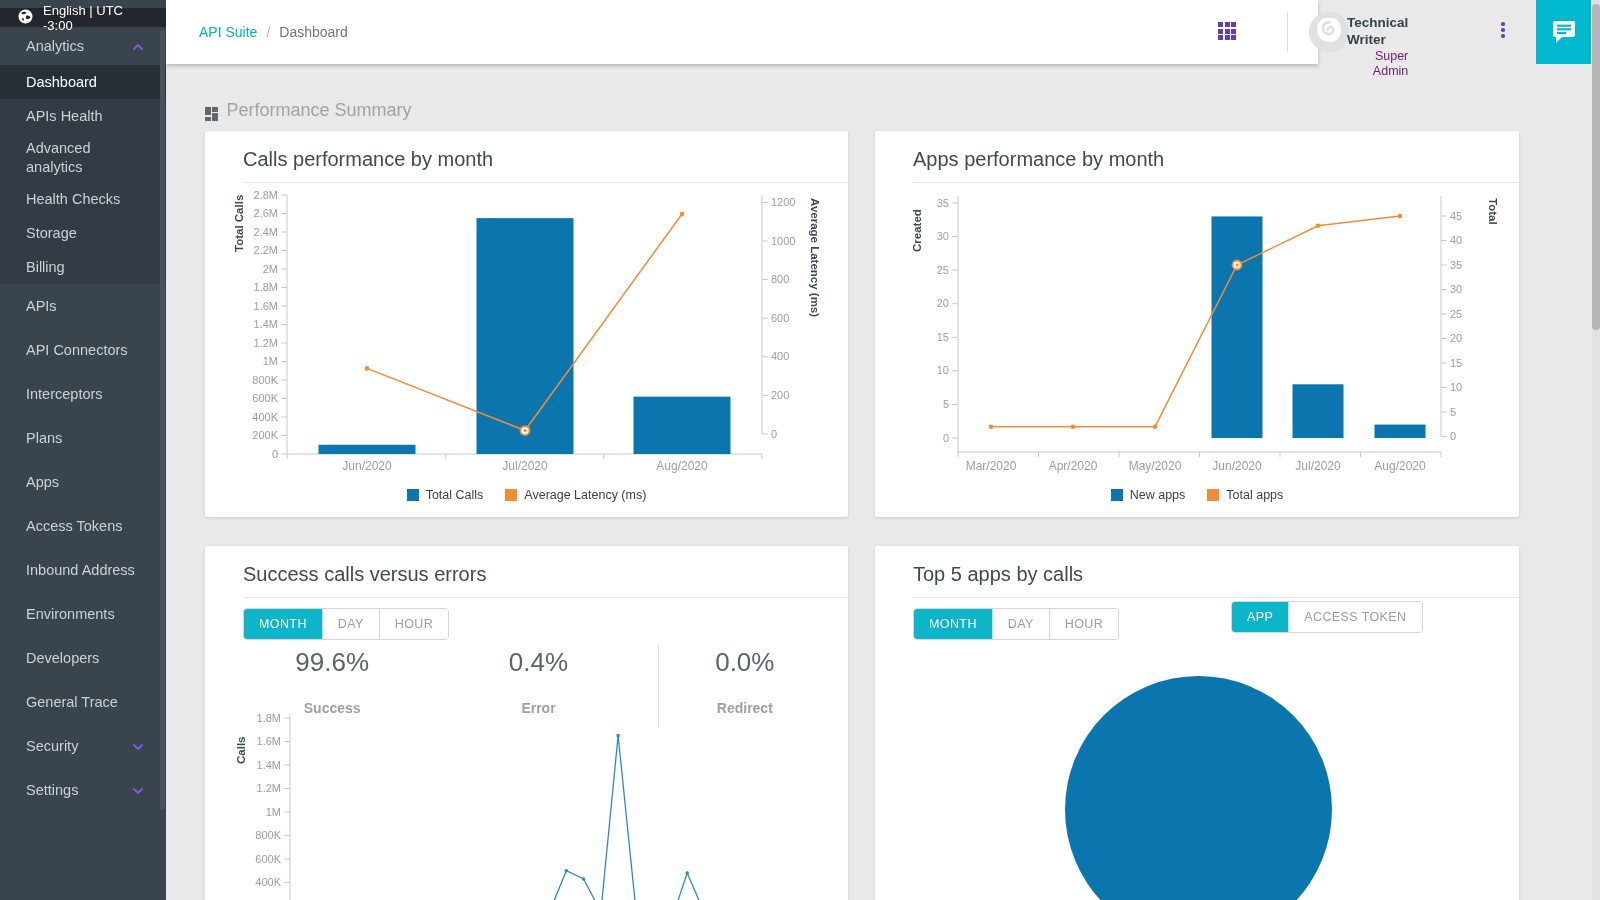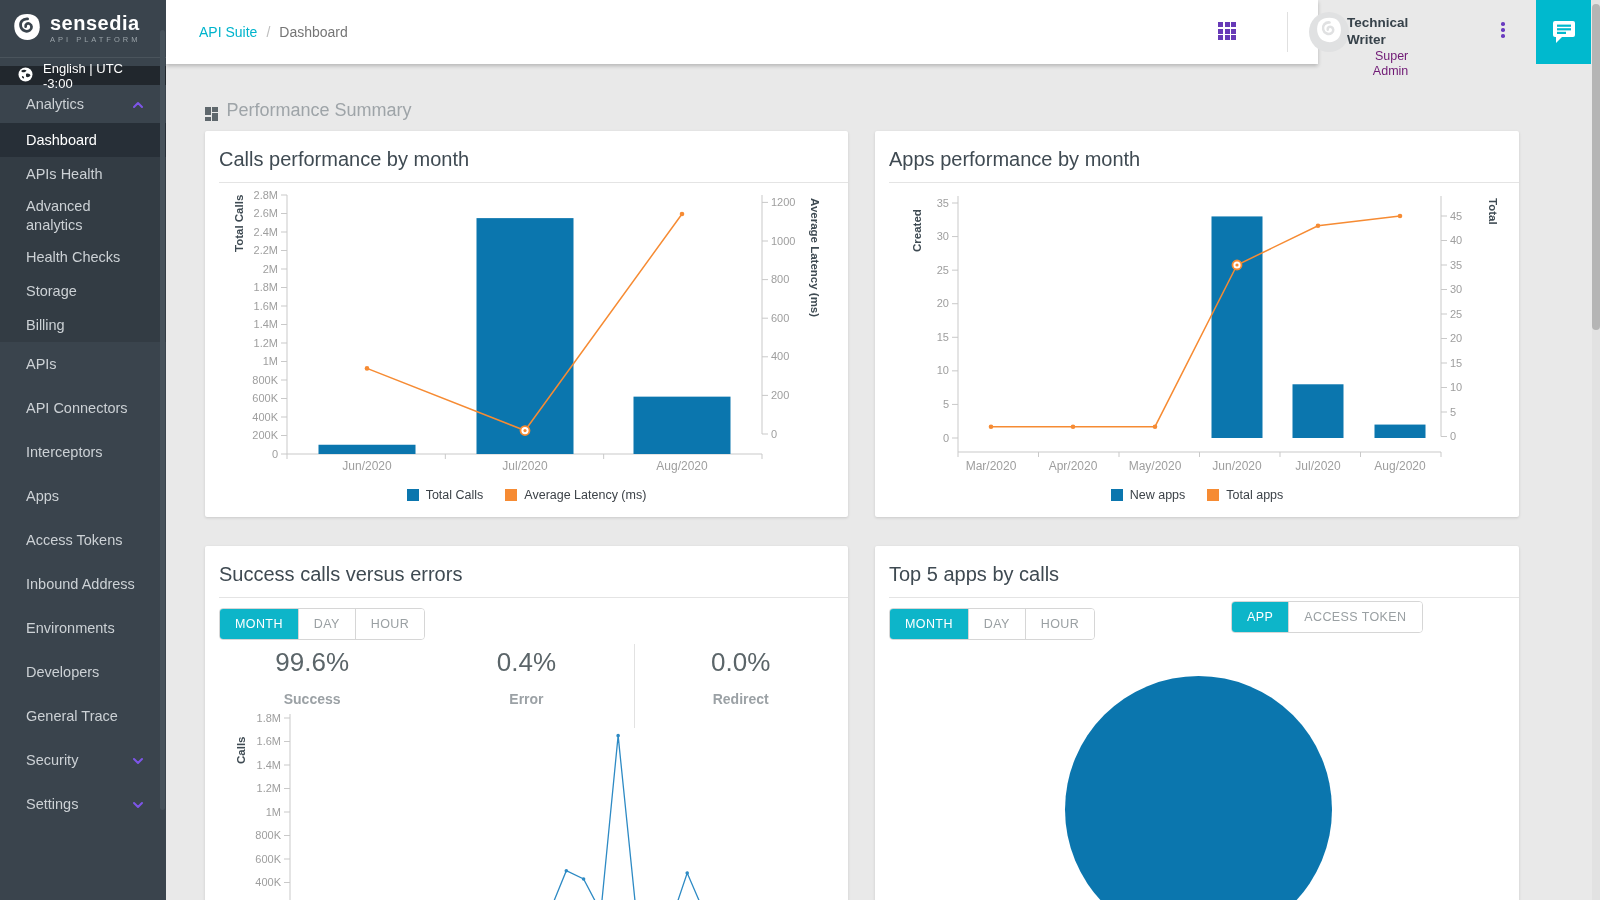--- a/index.html
+++ b/index.html
@@ -44,21 +44,21 @@
   .page-sb { position:absolute; right:0; top:0; width:8px; height:900px; background:#e2e2e2; z-index:50; }
   .page-sb .thumb { position:absolute; right:0; top:4px; width:8px; height:326px; border-radius:4px; background:#b5b5b5; }
 
   
   .main { position:absolute; left:166px; top:64px; width:1434px; height:836px; }
   .section-heading { margin:39px 0 0 39px; height:18px; display:flex; align-items:flex-end; gap:9px; color:#9ea4a8; font-size:18px; }
   .dash-ico { display:flex; gap:1.5px; }
   .dash-ico .c { display:flex; flex-direction:column; gap:1.5px; }
   .dash-ico i { width:5.5px; background:#5f686d; display:block; }
   .cards { margin:10px 0 0 39px; display:grid; grid-template-columns:643px 644px; gap:29px 27px; }
-  .card { background:#fff; border-radius:2px; box-shadow:0 1px 3px rgba(0,0,0,.14); position:relative; }
+  .card { background:#fff; border-radius:2px; box-shadow:0 1px 3px rgba(0,0,0,.14); position:relative;padding-left:24px; }
   .card.r1 { height:386px; }
   .card.r2 { height:500px; }
   .card-title { padding:17px 14px 11px 14px; font-size:20px; color:#3f4a52; }
   .card-divider { border-top:1px solid #e4e4e4; margin-left:14px; }
   .chart-svg { position:absolute; left:0; top:55px; }
   .legend { position:absolute; left:0; right:0; bottom:15px; display:flex; justify-content:center; gap:22px; }
   .leg { display:flex; align-items:center; gap:7px; font-size:12.5px; color:#3c4248; cursor:pointer; }
   .leg .sw { width:12px; height:12px; display:inline-block; }
   svg text.tick { font-size:11px; fill:#9e9e9e; font-family:"Liberation Sans",sans-serif; }
   svg text.cat { font-size:12px; fill:#9e9e9e; font-family:"Liberation Sans",sans-serif; }
@@ -69,39 +69,29 @@
   .tabs .tab { border:none; background:#fff; color:#9aa0a3; font-size:12.5px; letter-spacing:.4px; padding:8px 15px; cursor:pointer; border-left:1px solid #d6d6d6; font-family:"Liberation Sans",sans-serif; }
   .tabs .tab:first-child { border-left:none; }
   .tabs .tab.on { background:#0db5c9; color:#fff; }
   .toggle-wrap { position:absolute; left:336px; top:55px;margin-left:20px; }
   .toggle-wrap .tabs { margin:0; }
 
   
   .stats { display:flex; margin-top:7px; position:relative; }
   .stat-col { width:214.3px; text-align:center; }
   .stat-val { font-size:26px; color:#5b6569; }
-  .stat-lab { font-size:14px; font-weight:bold; color:#9ba1a5; margin-top:13px; }
+  .stat-lab { font-size:14px; font-weight:bold; color:#9ba1a5; margin-top:22px; }
   .stat-div { position:absolute; left:428.7px; top:-3px; width:1px; height:84px; background:#e2e2e2; }
   .line-svg { position:absolute; left:0; top:160px; }
   .pie-svg { position:absolute; left:0; top:0; pointer-events:none; }
 </style>
 </head>
 <body>
 
 <aside class="sidebar">
-  <div class="logo-block">
-    <span id="logo-mark"><svg width="30" height="30" viewBox="0 0 24 24">
-          <path d="M12.2 1.6 C5.4 1.6 1.8 5.2 1.8 11.2 C1.8 17.8 6 22.4 12.4 22.4 C18 22.4 22.2 18.4 22.2 12.2 C22.2 5.4 19.2 1.6 12.2 1.6 Z" fill="#ffffff"></path>
-          <path d="M12.5 5.5 C8.5 5.2 6.2 8.2 7 11.6 C7.8 15 11.8 16.4 14.3 14.6 C16.2 13.2 16 10.4 14.2 9.5 C12.4 8.6 10.6 9.8 10.9 11.7" fill="none" stroke="#3a444d" stroke-width="2.2" stroke-linecap="round"></path>
-        </svg></span>
-    <span class="logo-text">
-      <span class="brand">sensedia</span>
-      <span class="brand-sub">API PLATFORM</span>
-    </span>
-  </div>
   <div class="lang-row">
     <span id="globe-ico"><svg width="15" height="15" viewBox="0 0 15 15">
           <circle cx="7.5" cy="7.5" r="7" fill="#ffffff"></circle>
           <path d="M3 4 C5 2.5 7 2.5 8.5 3.5 C8 5 6 5.5 4.5 5.2 Z M8 7 C10 6 12 7 12.5 8.5 C11 10.5 9 10.5 8 9.5 Z M4 9 C5.5 9 6.5 10 6 11.5 C4.5 11.5 3.5 10.5 4 9 Z" fill="#21272d"></path>
         </svg></span>
     <span>English | UTC -3:00</span>
   </div>
   <nav id="side-nav">
       <div class="side-item group-head">
         <span>Analytics</span>
@@ -130,20 +120,23 @@
         </div>
       </div>
       <div class="side-item root-item">
         <span>APIs</span>
       </div>
       <div class="side-item root-item">
         <span>API Connectors</span>
       </div>
       <div class="side-item root-item">
         <span>Interceptors</span>
+      </div>
+      <div class="side-item root-item">
+        <span>Plans</span>
       </div>
       <div class="side-item root-item">
         <span>Apps</span>
       </div>
       <div class="side-item root-item">
         <span>Access Tokens</span>
       </div>
       <div class="side-item root-item">
         <span>Inbound Address</span>
       </div>

